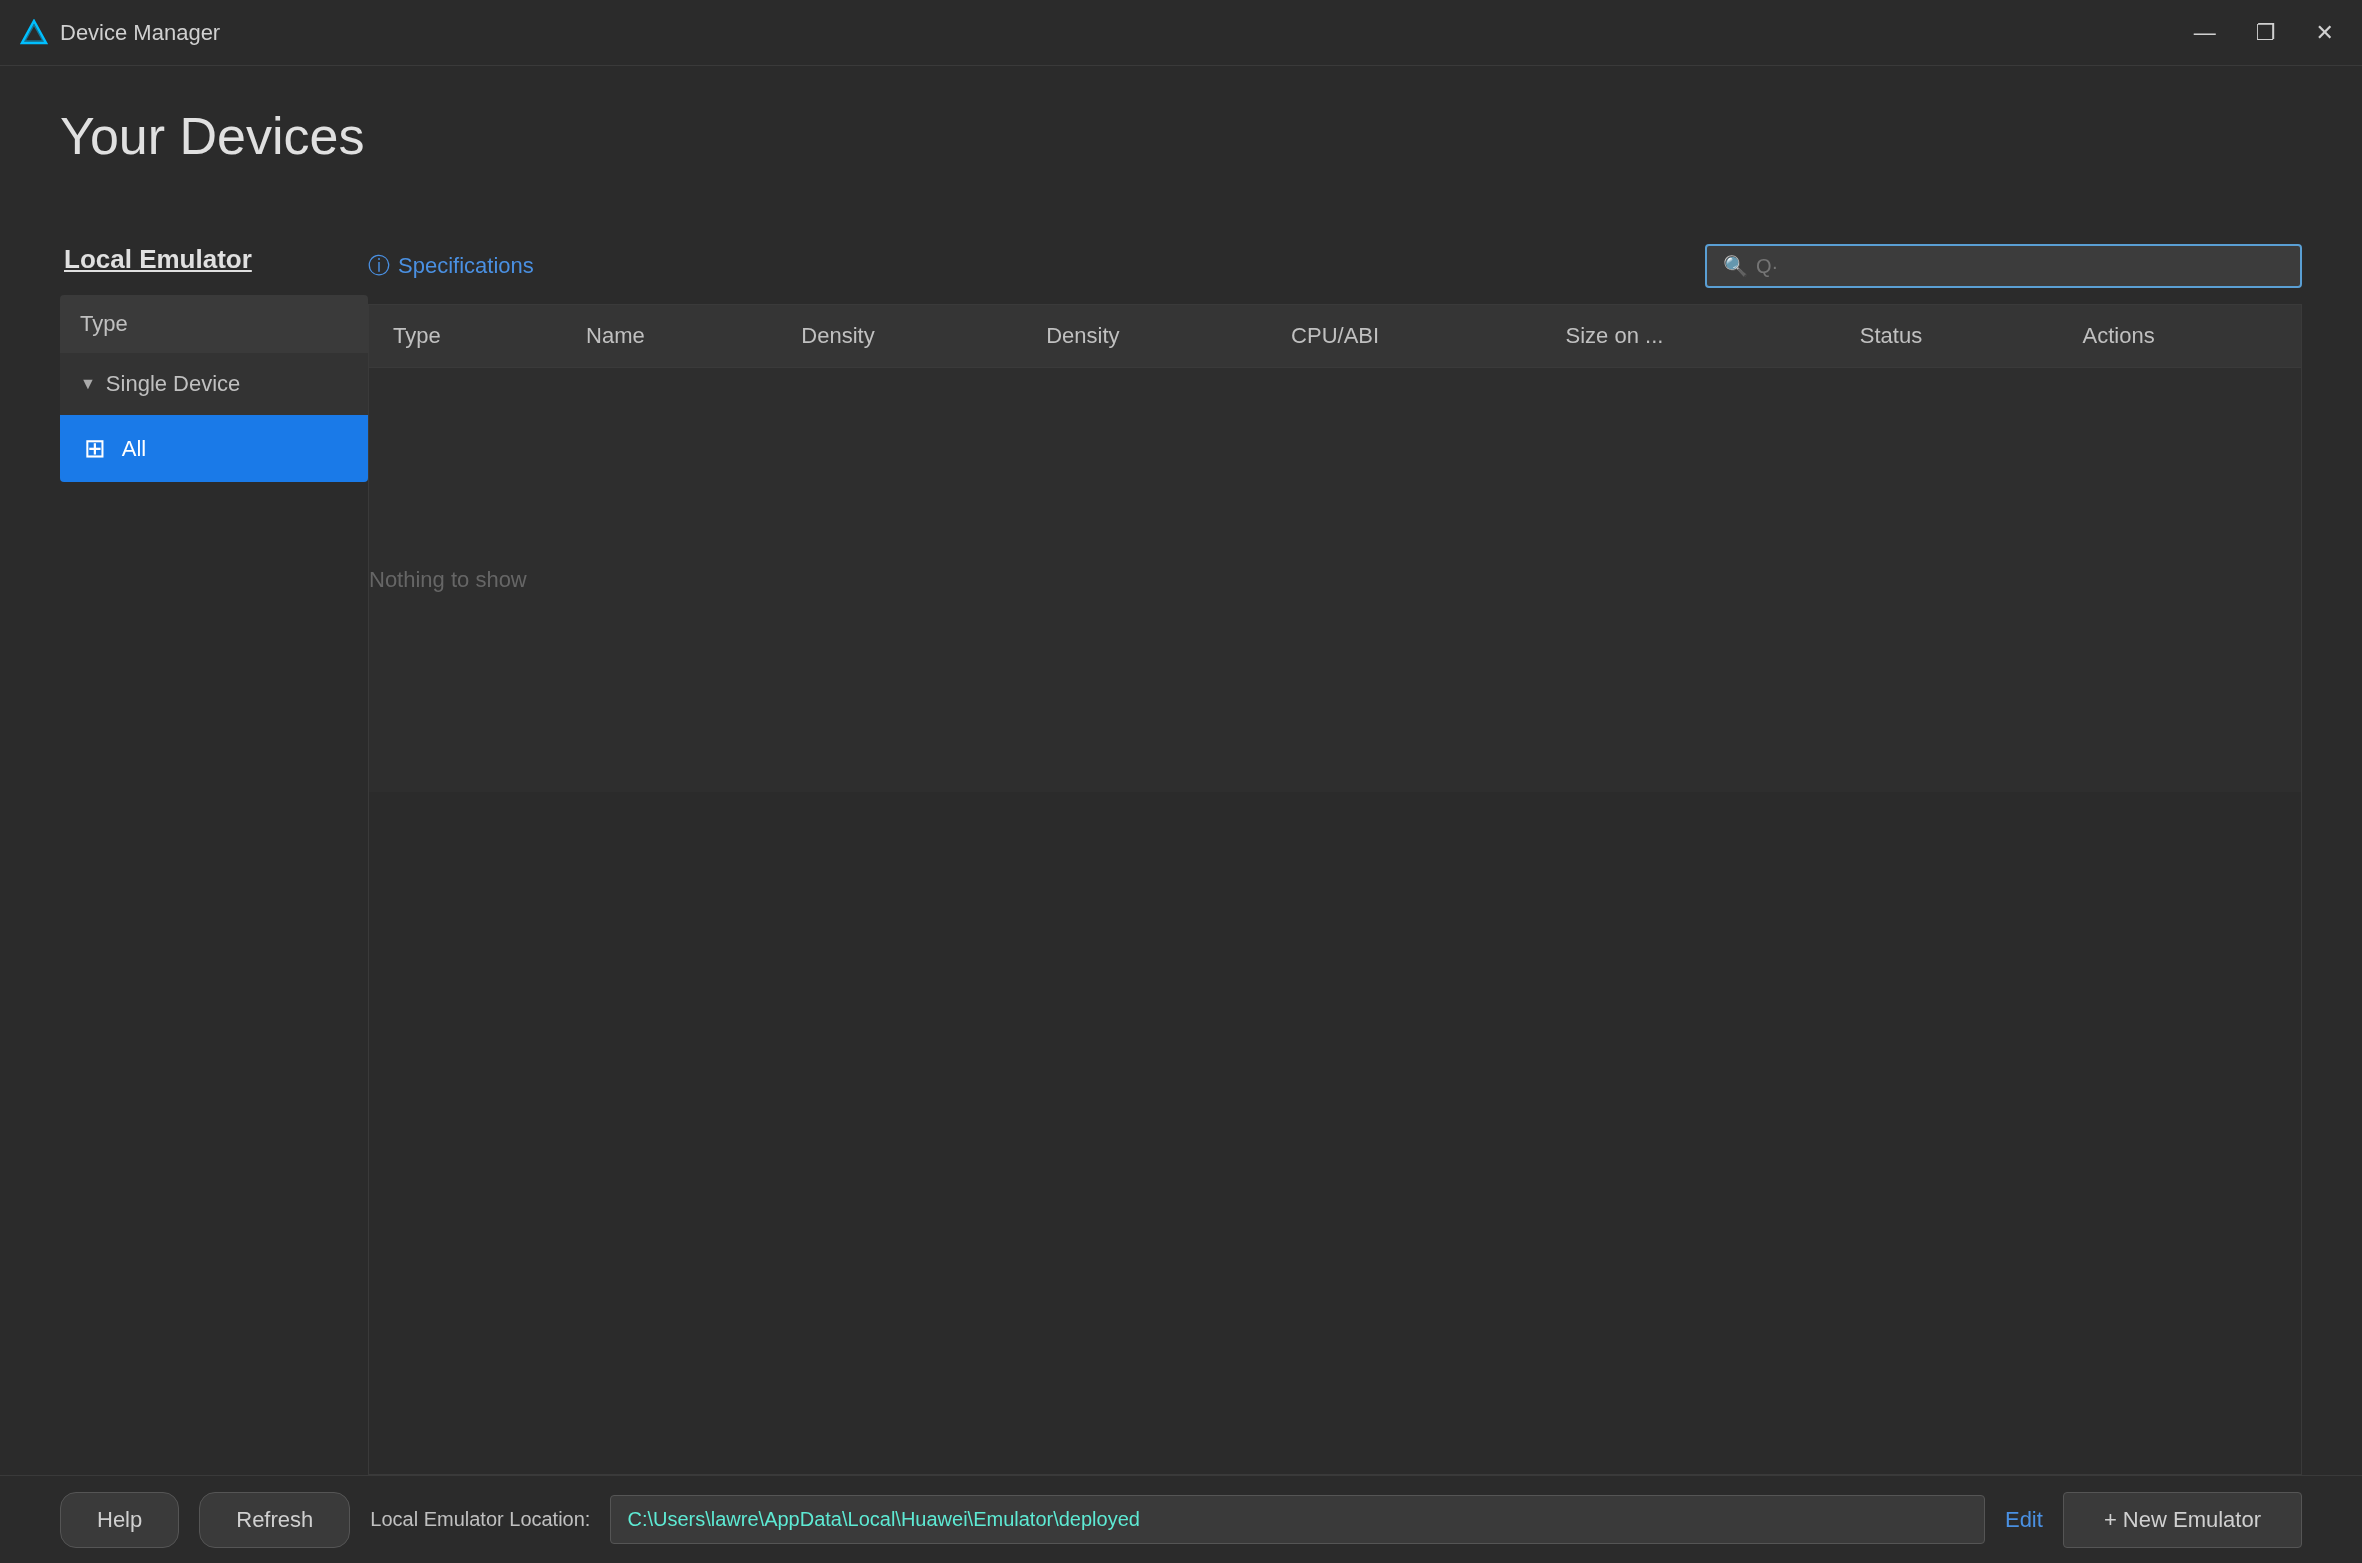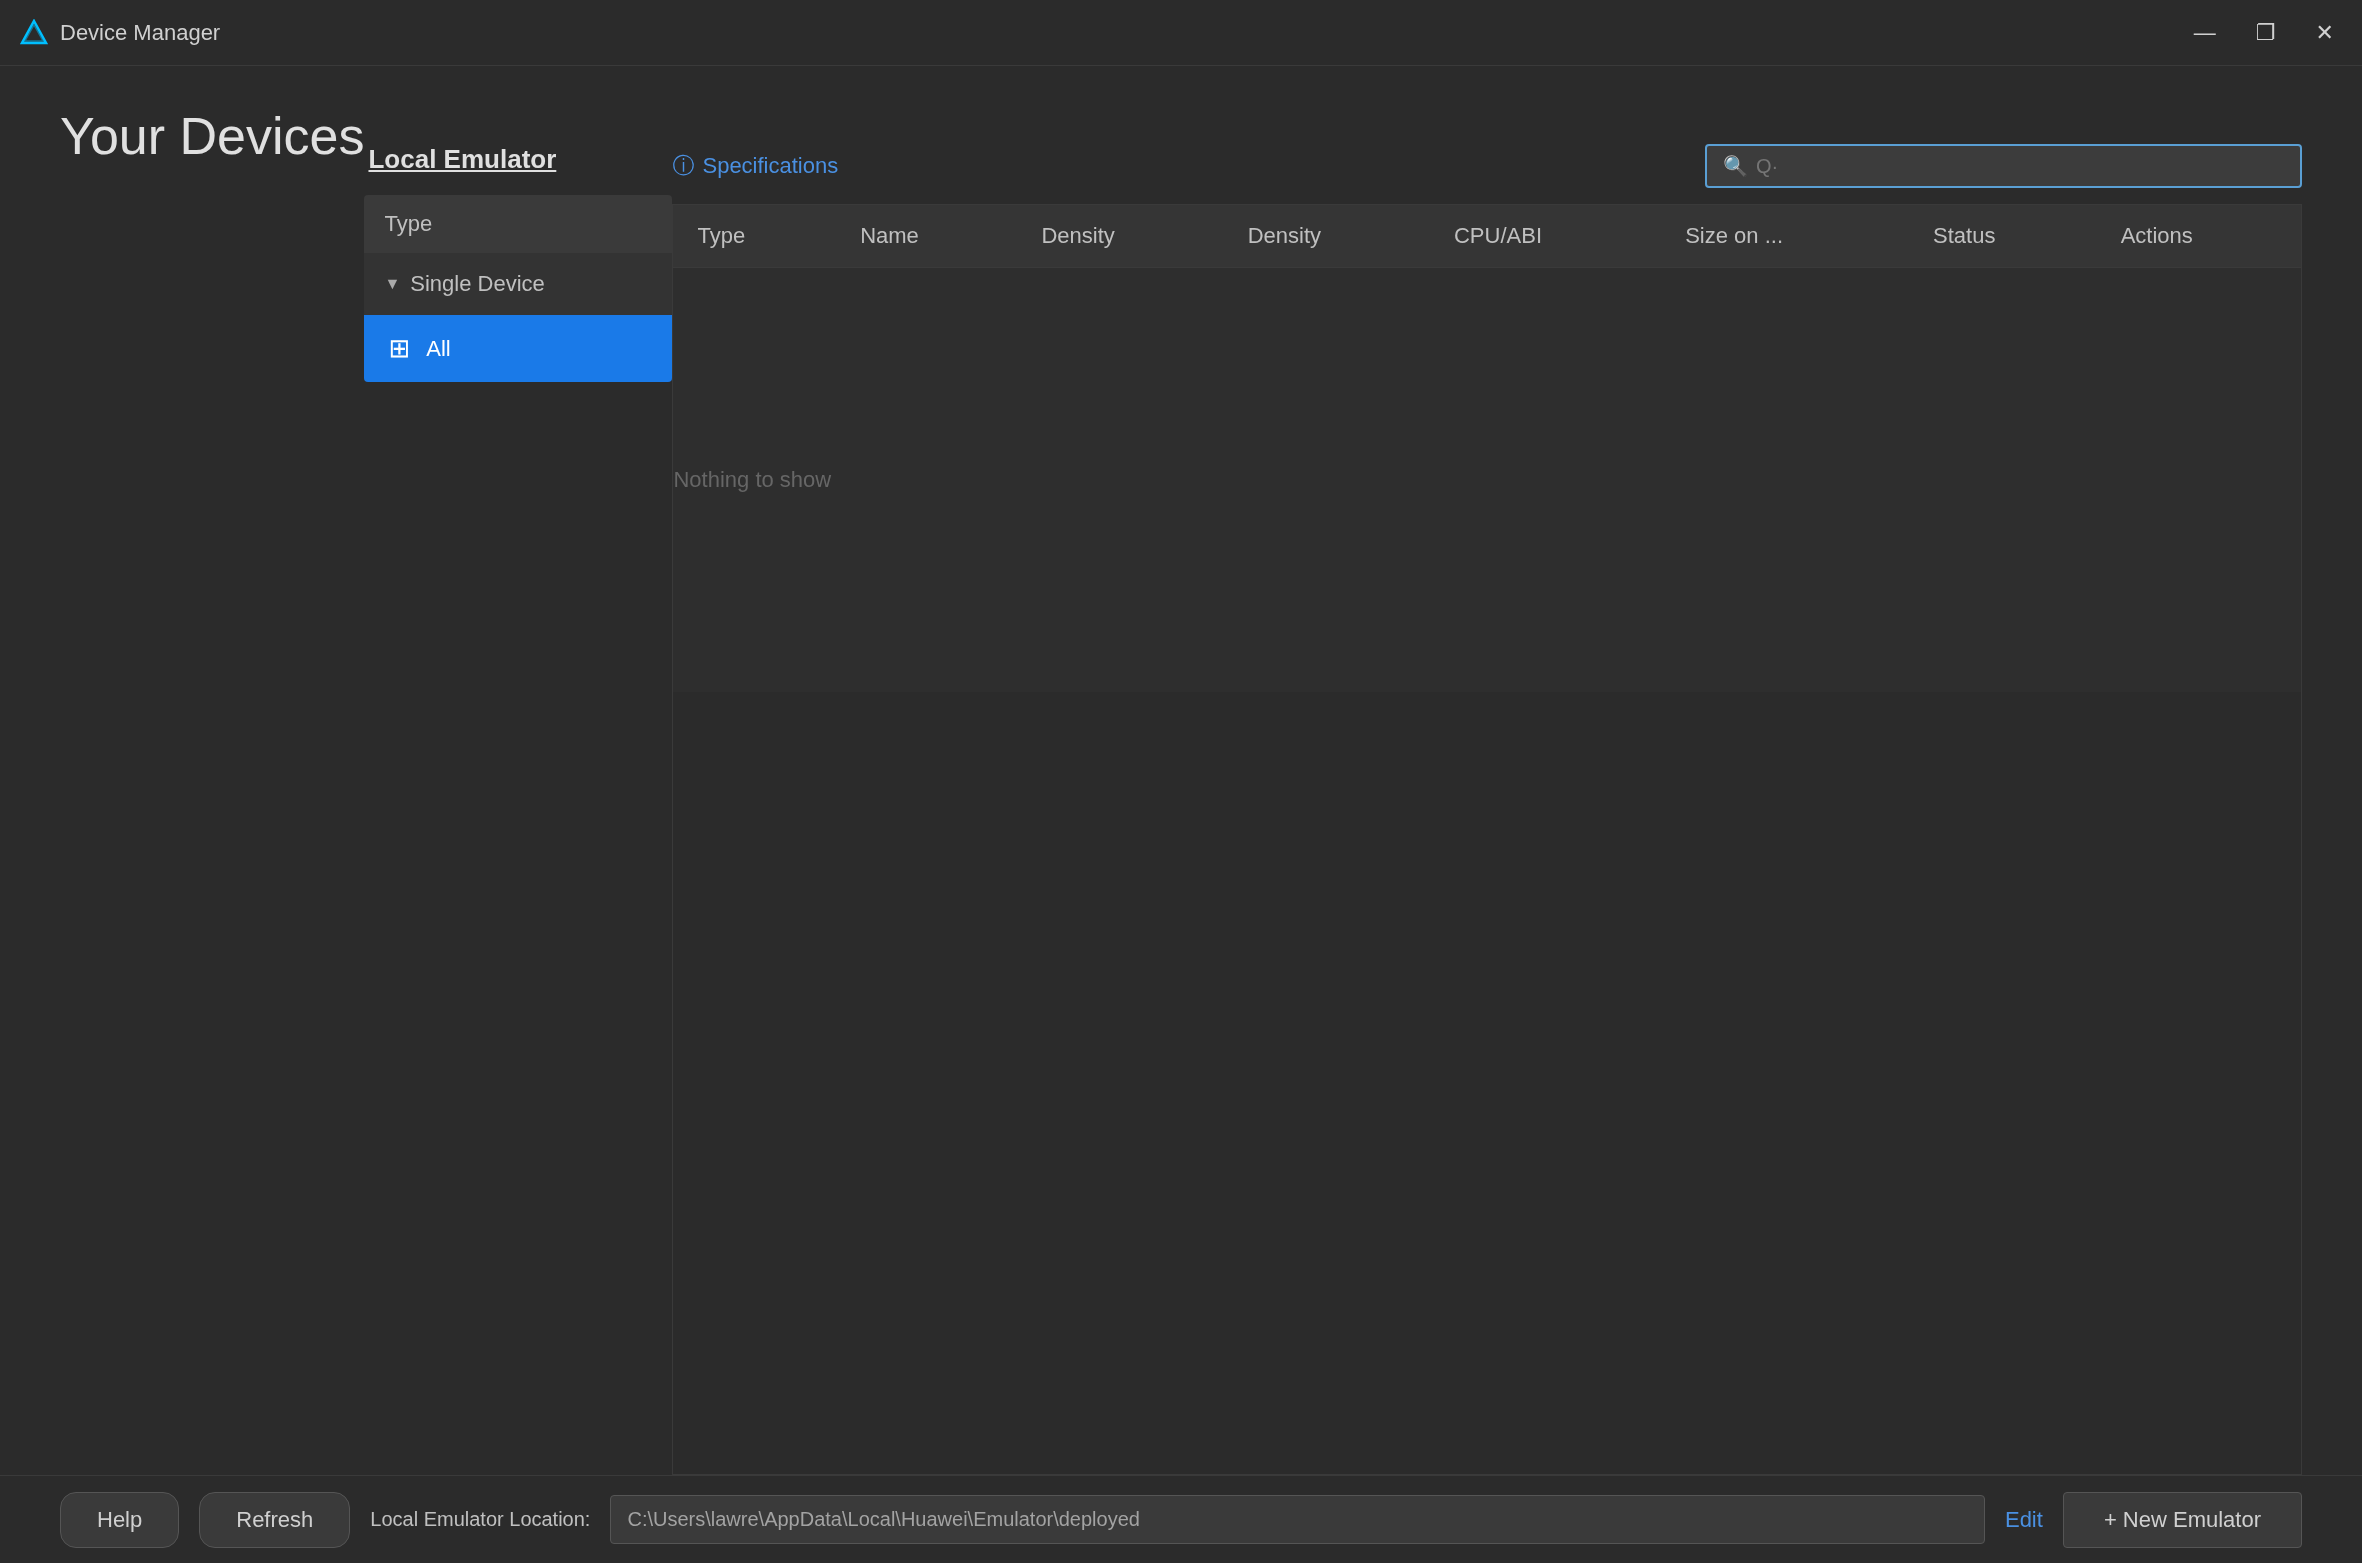--- a/index.html
+++ b/index.html
@@ -60,21 +60,21 @@
       font-size: 22px;
       cursor: pointer;
       padding: 4px 8px;
       line-height: 1;
     }
 
     
     .main-content {
       flex: 1;
       display: flex;
-      flex-direction: row;
+      flex-direction: column;
       padding: 40px 60px 0 60px;
       overflow: hidden;
     }
 
     .page-title {
       font-size: 52px;
       font-weight: 400;
       color: #e0e0e0;
       margin-bottom: 40px;
     }
@@ -233,21 +233,21 @@
       color: #c0c0c0;
       white-space: nowrap;
     }
 
     .location-input {
       flex: 1;
       padding: 12px 16px;
       background: #3a3a3a;
       border: 1px solid #555;
       border-radius: 4px;
-      color: #a3a3a3;
+      color: #5eead4;
       font-size: 20px;
       outline: none;
     }
 
     .edit-link {
       color: #4a90e2;
       font-size: 22px;
       cursor: pointer;
       text-decoration: none;
     }

